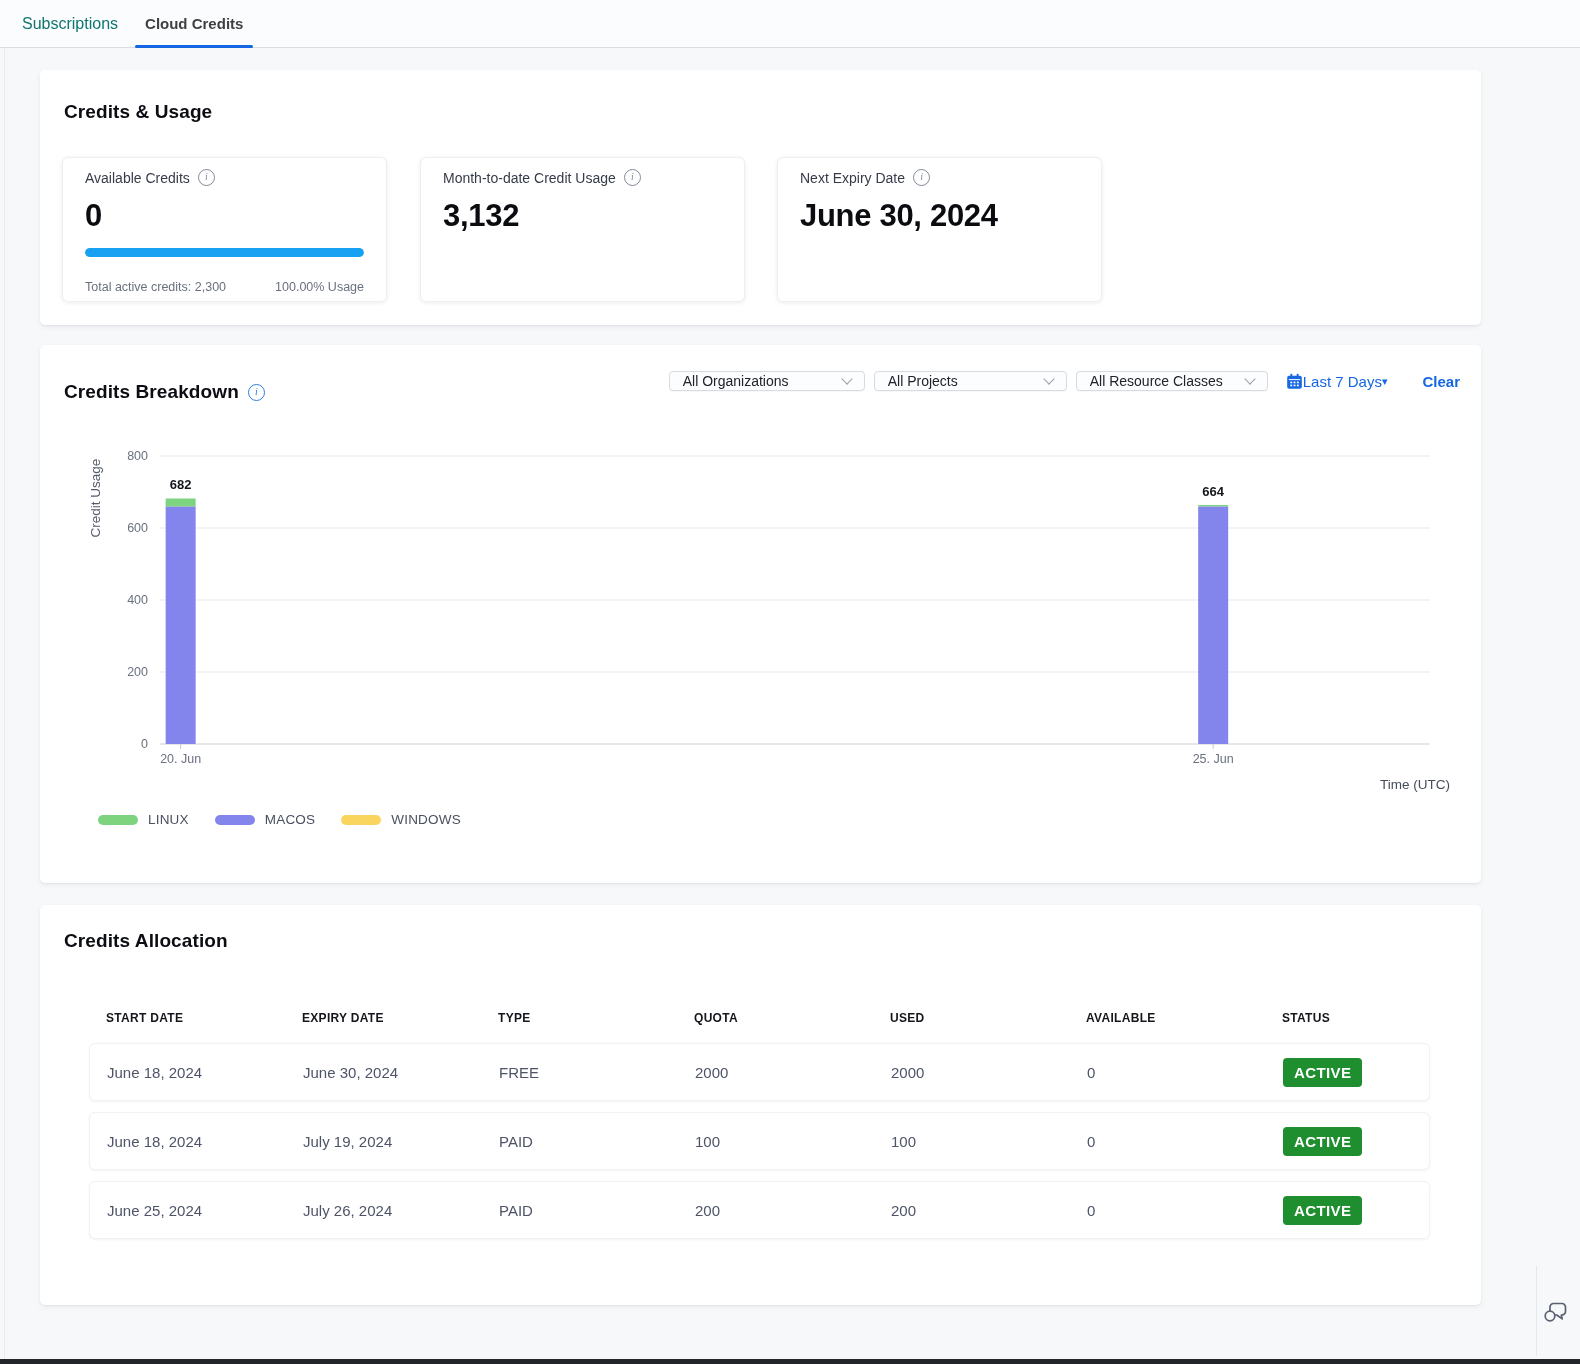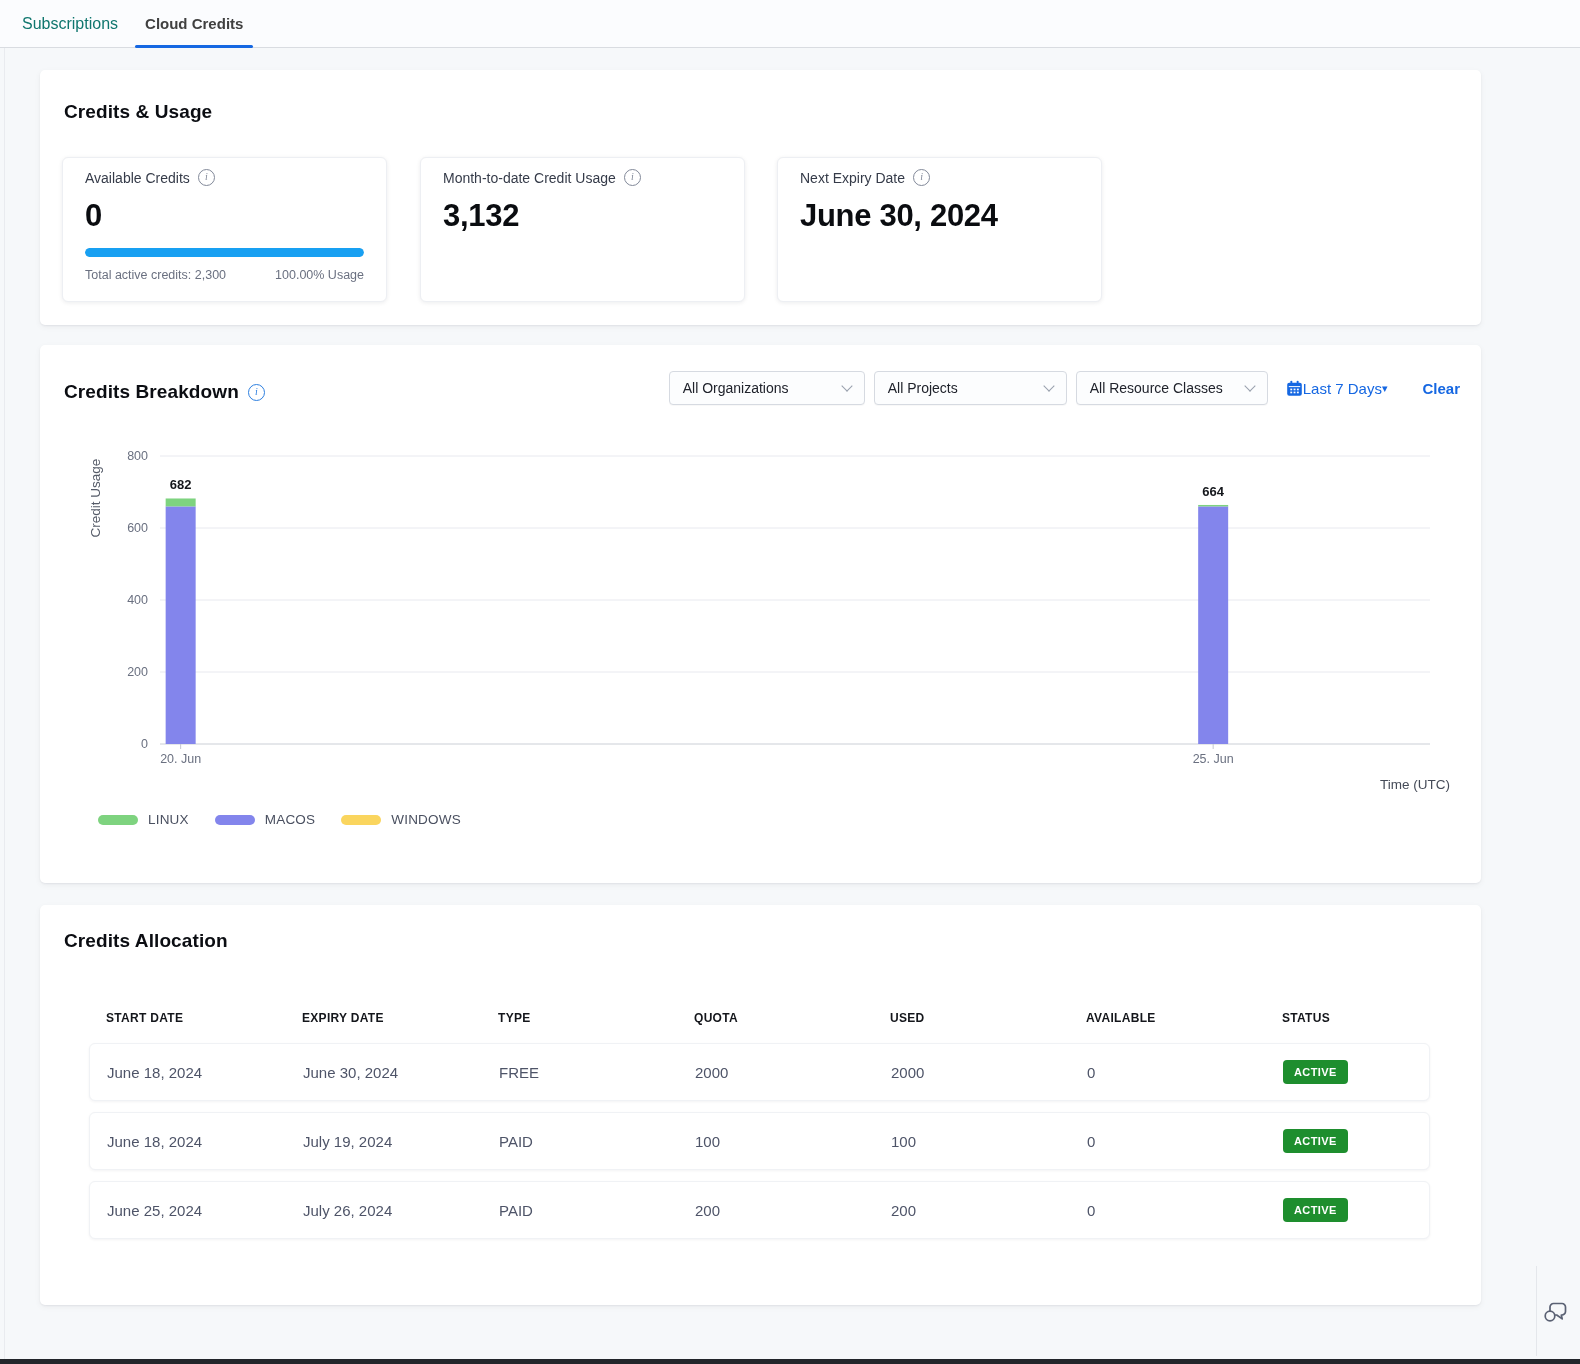--- a/index.html
+++ b/index.html
@@ -32,25 +32,25 @@
   .stat-label-row{display:flex;align-items:center;gap:8px;}
   .stat-label{font-size:14px;color:#353B49;}
   .info-i{width:15px;height:15px;border:1.2px solid #828999;border-radius:50%;color:#828999;
     font-size:10px;line-height:14px;text-align:center;display:inline-block;flex:none;
     font-family:"Liberation Serif",serif;font-style:italic;}
   .info-i::before{content:"i";}
   .info-i.blue{border-color:#2D7FE0;color:#2D7FE0;}
   .stat-value{font-size:31px;font-weight:700;color:#0A0C10;margin-top:12px;letter-spacing:-.3px;}
   .progress{margin-top:14px;height:9px;border-radius:5px;background:#EAEDF2;overflow:hidden;}
   .progress-fill{height:100%;background:#18A0F2;border-radius:5px;}
-  .stat-footer{display:flex;justify-content:space-between;margin-top:11px;font-size:12.5px;color:#6A7080;}
+  .stat-footer{display:flex;justify-content:space-between;margin-top:23px;font-size:12.5px;color:#6A7080;}
   
   .bd-title-row{position:absolute;top:36px;left:24px;display:flex;align-items:center;gap:9px;text-align:right;}
   .filters{position:absolute;top:26px;right:21px;display:flex;align-items:center;gap:9px;}
-  .select{width:196px;height:34px;border:1px solid #D6DAE1;border-radius:4px;background:#FCFDFE;
+  .select{width:196px;height:20px;border:1px solid #D6DAE1;border-radius:4px;background:#FCFDFE;
     display:flex;align-items:center;justify-content:space-between;padding:0 13px;font-size:14px;
     color:#20232C;box-sizing:border-box;box-shadow:0 1px 1px rgba(15,23,42,.03);cursor:pointer;}
   .chev{width:7px;height:7px;border-right:1.5px solid #98A0AD;border-bottom:1.5px solid #98A0AD;
     transform:rotate(45deg);margin-top:-4px;}
   .daterange{display:flex;align-items:center;color:#1567E2;font-size:15px;margin-left:9px;cursor:pointer;text-align:right;}
   .caret{font-size:11px;color:#1567E2;}
   .caret::before{content:"▾";}
   .clear{color:#1567E2;font-weight:700;font-size:15px;margin-left:26px;cursor:pointer;text-decoration:none;}
   
   .chart-wrap{position:absolute;top:95px;left:0;width:1441px;height:420px;}
@@ -58,21 +58,21 @@
   .legend-item{display:flex;align-items:center;gap:10px;font-size:13.5px;color:#4A5060;letter-spacing:.2px;cursor:pointer;}
   .legend-pill{width:40px;height:10px;border-radius:5px;display:inline-block;}
   
   .alloc-table{position:absolute;top:106px;left:49px;width:1341px;}
   .alloc-header{display:grid;grid-template-columns:repeat(6,196px) 1fr;margin-bottom:18px;}
   .alloc-header span{font-size:12px;font-weight:700;color:#14161B;letter-spacing:.3px;padding-left:17px;}
   .alloc-row{display:grid;grid-template-columns:repeat(6,196px) 1fr;align-items:center;height:58px;
     background:#fff;border:1px solid #F0F2F5;border-radius:6px;box-shadow:0 1px 3px rgba(15,23,42,.05);
     margin-bottom:11px;font-size:15px;color:#4E5468;box-sizing:border-box;}
   .alloc-row>span{padding-left:17px;}
-  .badge{display:inline-block;background:#1E8E2E;color:#fff;font-size:11px;font-weight:700;
+  .badge{display:inline-block;background:#1E8E2E;color:#fff;font-size:15px;font-weight:700;
     letter-spacing:.4px;padding:6px 11px;border-radius:4px;}
   
   .chat-icon{position:absolute;left:1540px;top:1296px;width:30px;height:30px;cursor:pointer;}
   .right-line{position:absolute;left:1536px;top:1266px;height:90px;width:1px;background:#E4E7EB;}
   .bottom-strip{position:absolute;left:0;right:0;bottom:0;height:5px;background:#22252A;}
 </style>
 </head>
 <body>
 
 <div class="tabbar">

